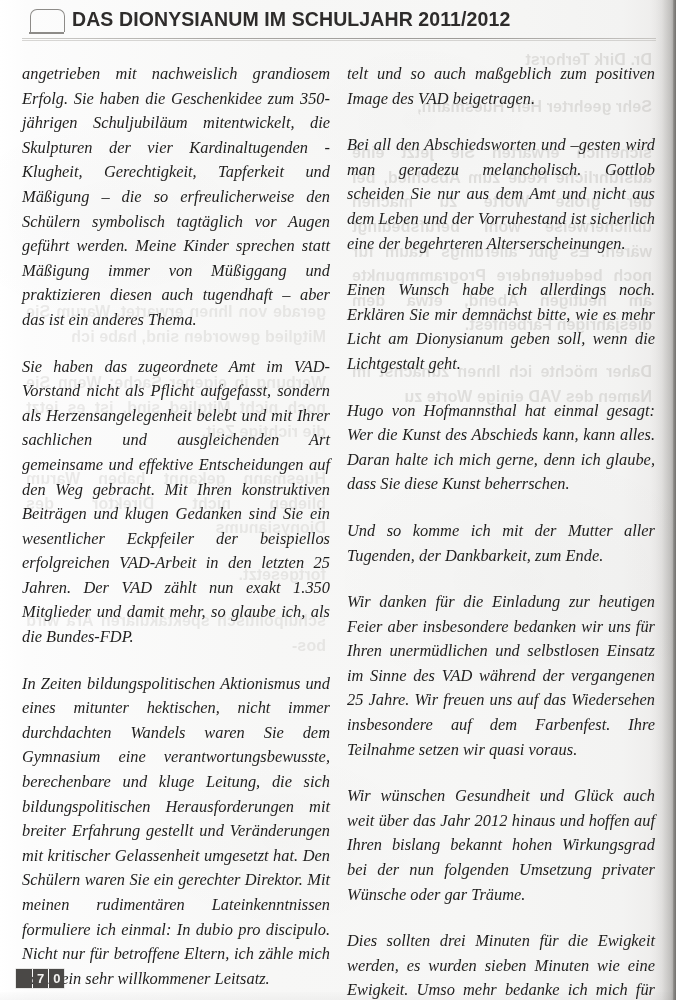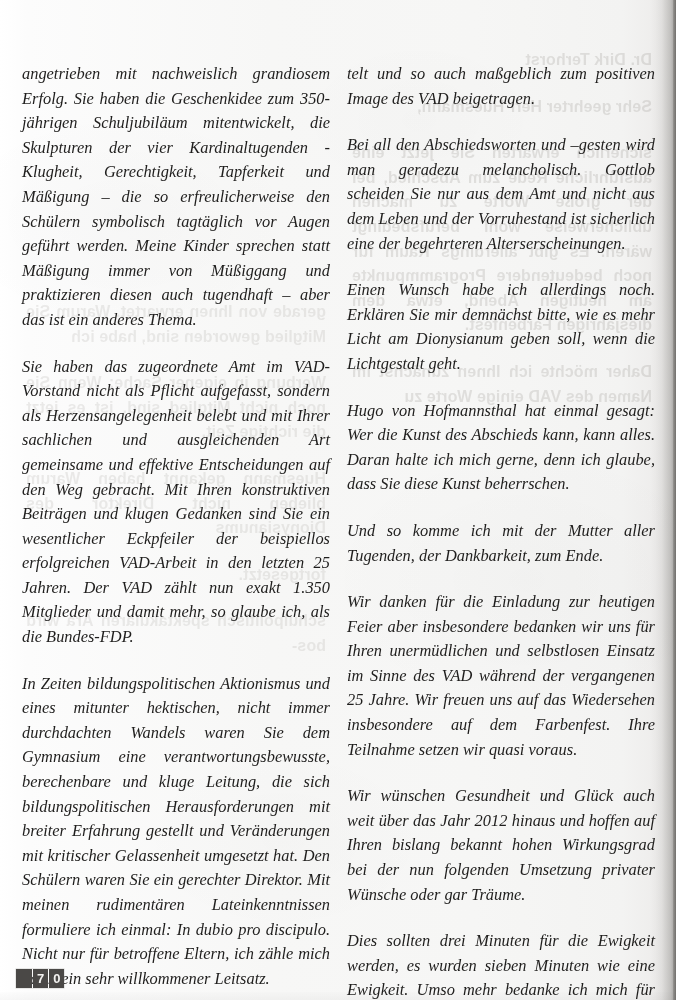--- a/index.html
+++ b/index.html
@@ -172,20 +172,26 @@
     </div>
     <div class="gcol g-l">
       <p>gerade von Ihnen erwartet. Warum Sie Mitglied geworden sind, habe ich</p>
       <p>Werbung in eigener Sache: Wenn Sie noch nicht Mitglied sind, ist es jetzt die richtige Zeit.</p>
       <p>Huesmann gekannt haben Warum blieben nicht Direktor des Dionysianums</p>
       <p>fortgesetzt.</p>
       <p>schulpolitisch spektakulären Ära wird bos-</p>
     </div>
   </div>
 
+  <div class="header">
+    <div class="brand-mark"></div>
+    <div class="header-title">DAS DIONYSIANUM IM SCHULJAHR 2011/2012</div>
+    <div class="rule"></div>
+    <div class="rule-2"></div>
+  </div>
 
   <div class="columns">
 
     <div class="col col-left">
       <p>angetrieben mit nachweislich grandiosem Erfolg. Sie haben die Geschenkidee zum 350-jährigen Schuljubiläum mitentwickelt, die Skulpturen der vier Kardinaltugenden - Klugheit, Gerechtigkeit, Tapferkeit und Mäßigung – die so erfreulicherweise den Schülern symbolisch tagtäglich vor Augen geführt werden. Meine Kinder sprechen statt Mäßigung immer von Müßiggang und praktizieren diesen auch tugendhaft – aber das ist ein anderes Thema.</p>
       <p>Sie haben das zugeordnete Amt im VAD-Vorstand nicht als Pflicht aufgefasst, sondern als Herzensangelegenheit belebt und mit Ihrer sachlichen und ausgleichenden Art gemeinsame und effektive Entscheidungen auf den Weg gebracht. Mit Ihren konstruktiven Beiträgen und klugen Gedanken sind Sie ein wesentlicher Eckpfeiler der beispiellos erfolgreichen VAD-Arbeit in den letzten 25 Jahren. Der VAD zählt nun exakt 1.350 Mitglieder und damit mehr, so glaube ich, als die Bundes-FDP.</p>
       <p>In Zeiten bildungspolitischen Aktionismus und eines mitunter hektischen, nicht immer durchdachten Wandels waren Sie dem Gymnasium eine verantwortungsbewusste, berechenbare und kluge Leitung, die sich bildungspolitischen Herausforderungen mit breiter Erfahrung gestellt und Veränderungen mit kritischer Gelassenheit umgesetzt hat. Den Schülern waren Sie ein gerechter Direktor. Mit meinen rudimentären Lateinkenntnissen formuliere ich einmal: In dubio pro discipulo. Nicht nur für betroffene Eltern, ich zähle mich dazu, ein sehr willkommener Leitsatz.</p>
       <p>Eine Gesellschaft muss nicht tugendhaft sein. Aber eine Gesellschaft ohne Werte wird langfristig wertlos. Dies haben Sie erfolgreich Tausenden von Schülern vermit-</p>
     </div>
 

